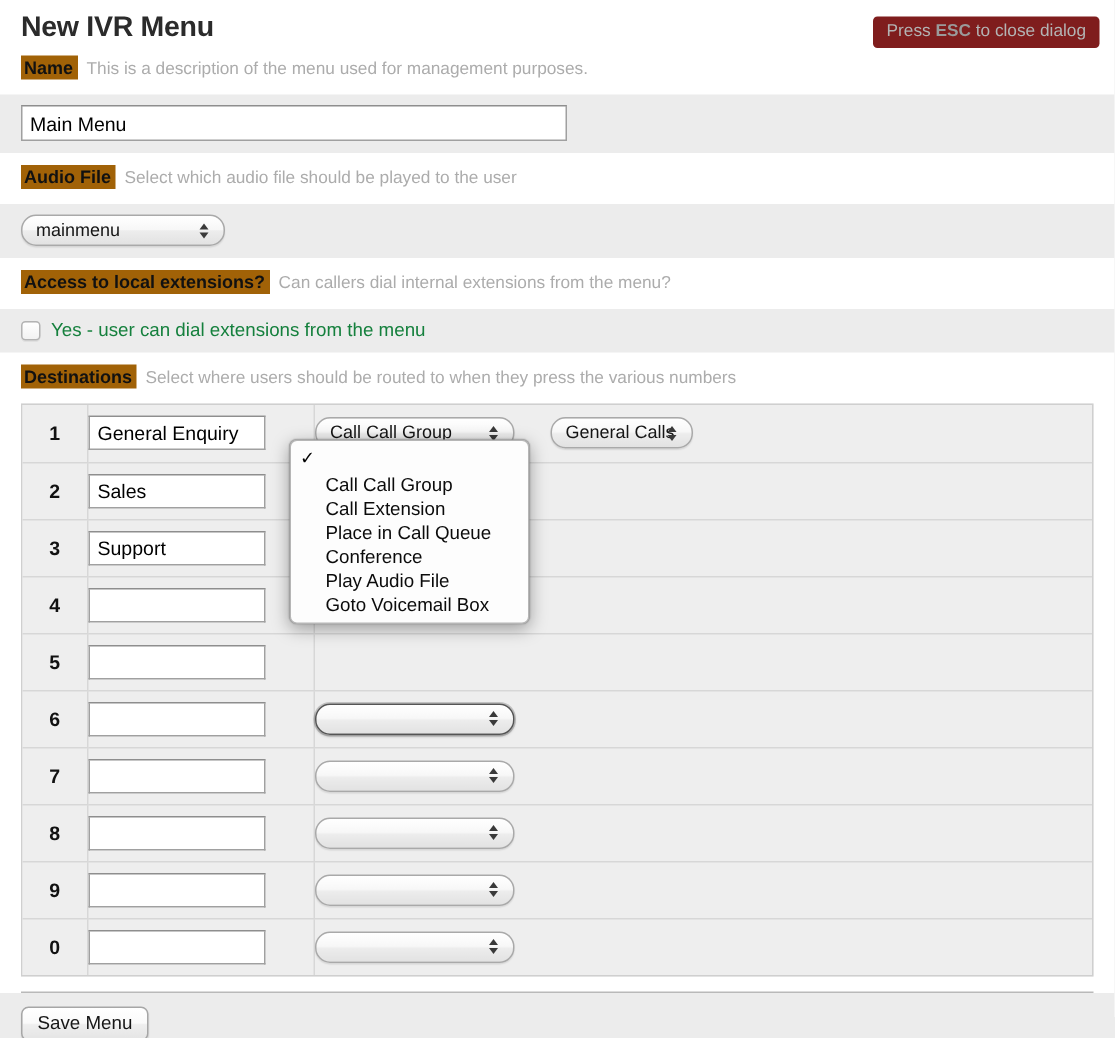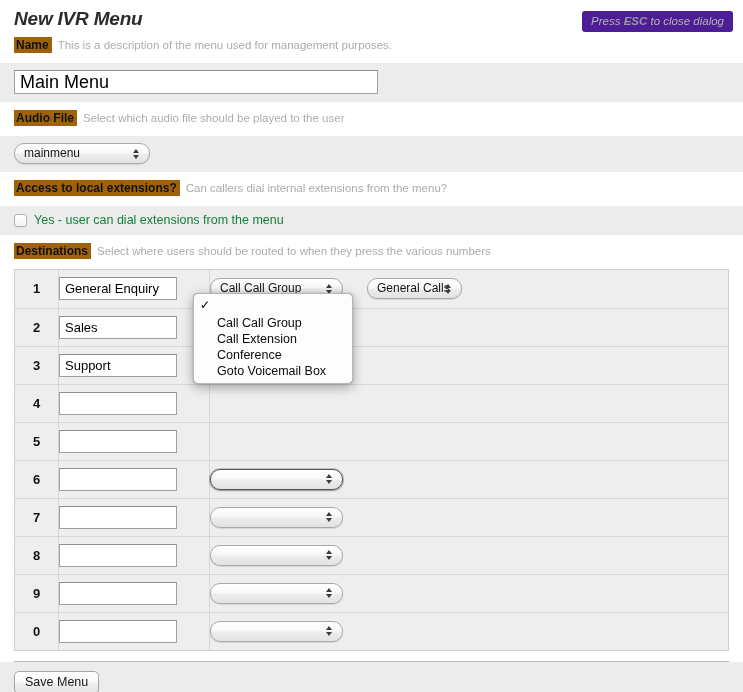--- a/index.html
+++ b/index.html
@@ -14,36 +14,35 @@
     font-size: 12px;
     color: #222222;
     overflow: hidden;
     position: relative;
   }
 
   
   .dialog-header {
     position: relative;
     height: 38px;
-    font-style: italic;
   }
   .page-title {
     position: absolute;
     left: 14px;
     top: 8px;
     font-size: 19px;
     font-weight: bold;
     color: #2b2b2b;
     letter-spacing: -0.2px;
   }
   .esc-hint {
     position: absolute;
     right: 10px;
     top: 11px;
-    background: #4c1d95;
+    background: #7f1d1d;
     color: #b3b3b3;
     font-size: 11.5px;
     padding: 4px 9px 5px 9px;
     border-radius: 3px;
     white-space: nowrap;
   }
   .esc-hint b {
     color: #9a9a9a;
     font-weight: bold;
   }
@@ -69,21 +68,21 @@
 
   
   .input-band {
     background: #ececec;
     padding: 7px 14px 8px 14px;
   }
 
   
   .text-input {
     font-family: "Liberation Sans", sans-serif;
-    font-size: 18px;
+    font-size: 13px;
     color: #000;
     background: #ffffff;
     border: 1px solid #a0a0a0;
     border-top-color: #8e8e8e;
     padding: 3px 5px;
     box-sizing: border-box;
     outline: none;
   }
   .name-input { width: 364px; height: 24px; }
 
@@ -367,20 +366,22 @@
           <td class="dest-cell"><div class="mac-select dest-select"><span class="sel-label"></span><span class="sel-arrows"></span></div></td>
         </tr>
       </tbody>
   </table>
 </div>
 
 <div class="native-dropdown" id="dropdown-menu">
     <div class="dd-item checked empty"></div>
     <div class="dd-item">Call Call Group</div>
     <div class="dd-item">Call Extension</div>
+    <div class="dd-item">Place in Call Queue</div>
     <div class="dd-item">Conference</div>
+    <div class="dd-item">Play Audio File</div>
     <div class="dd-item">Goto Voicemail Box</div>
   </div>
 
 <div class="footer-divider"></div>
 <div class="footer-band">
   <span class="btn">Save Menu</span>
 </div>
 
 </body></html>

